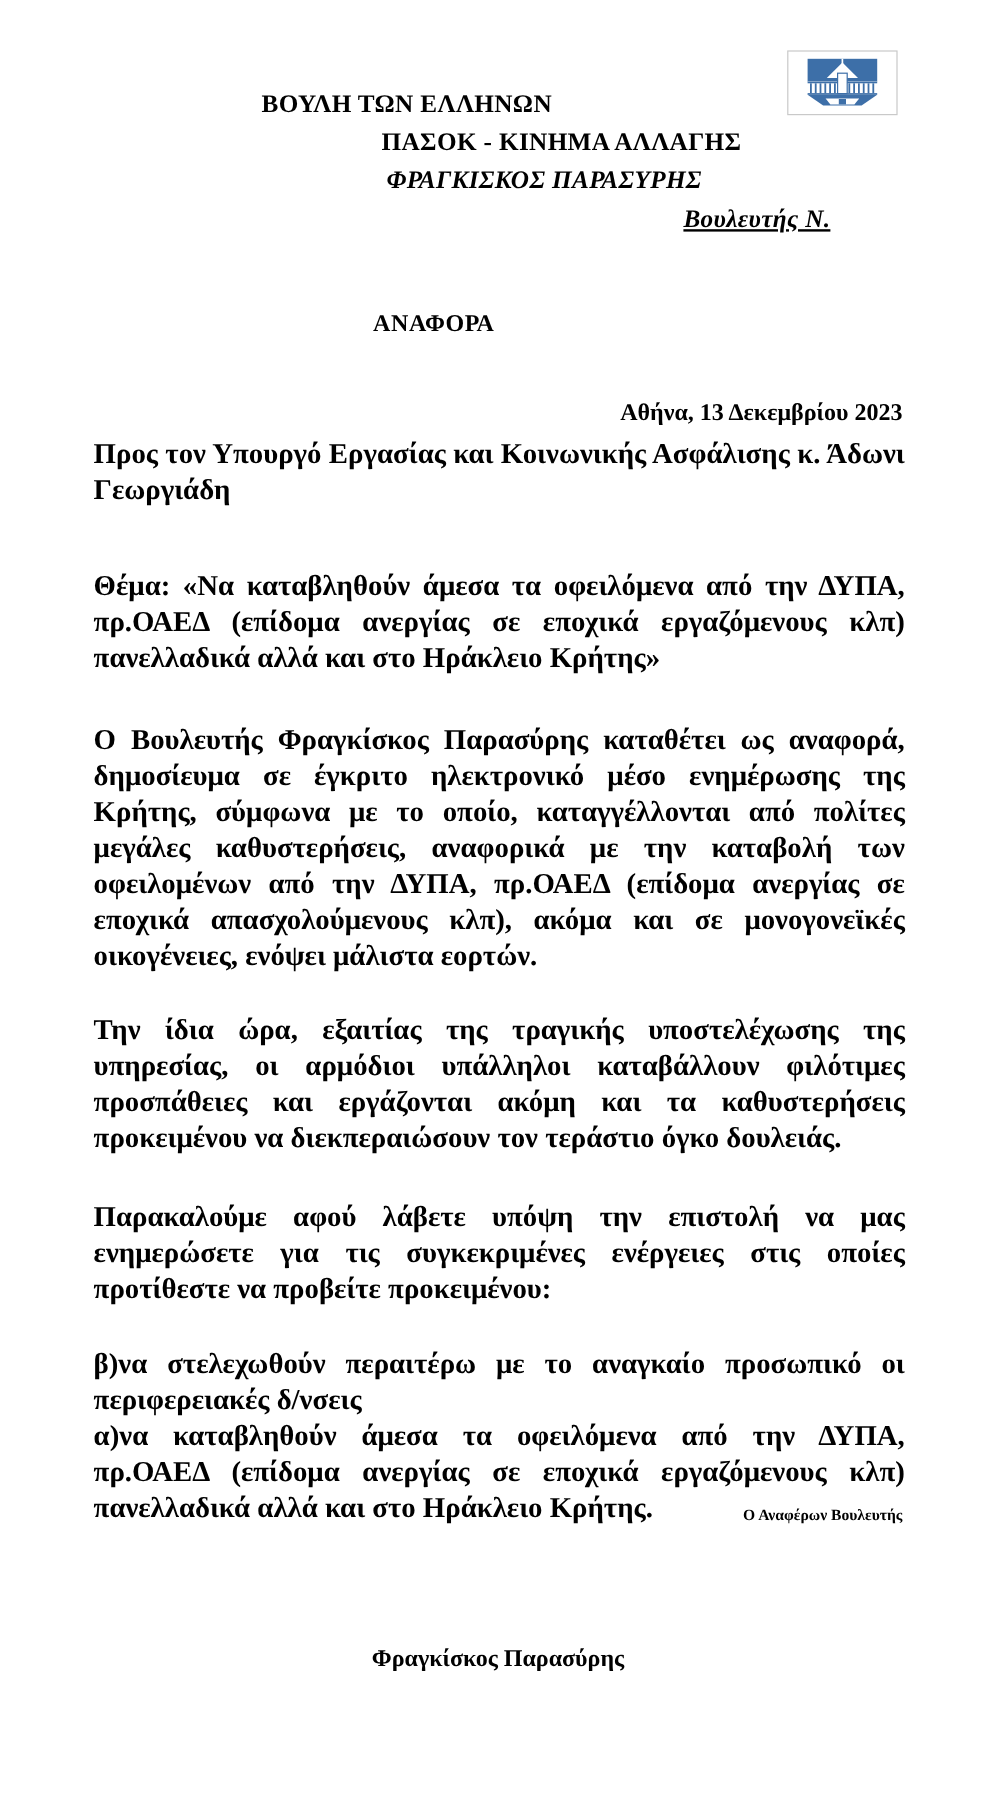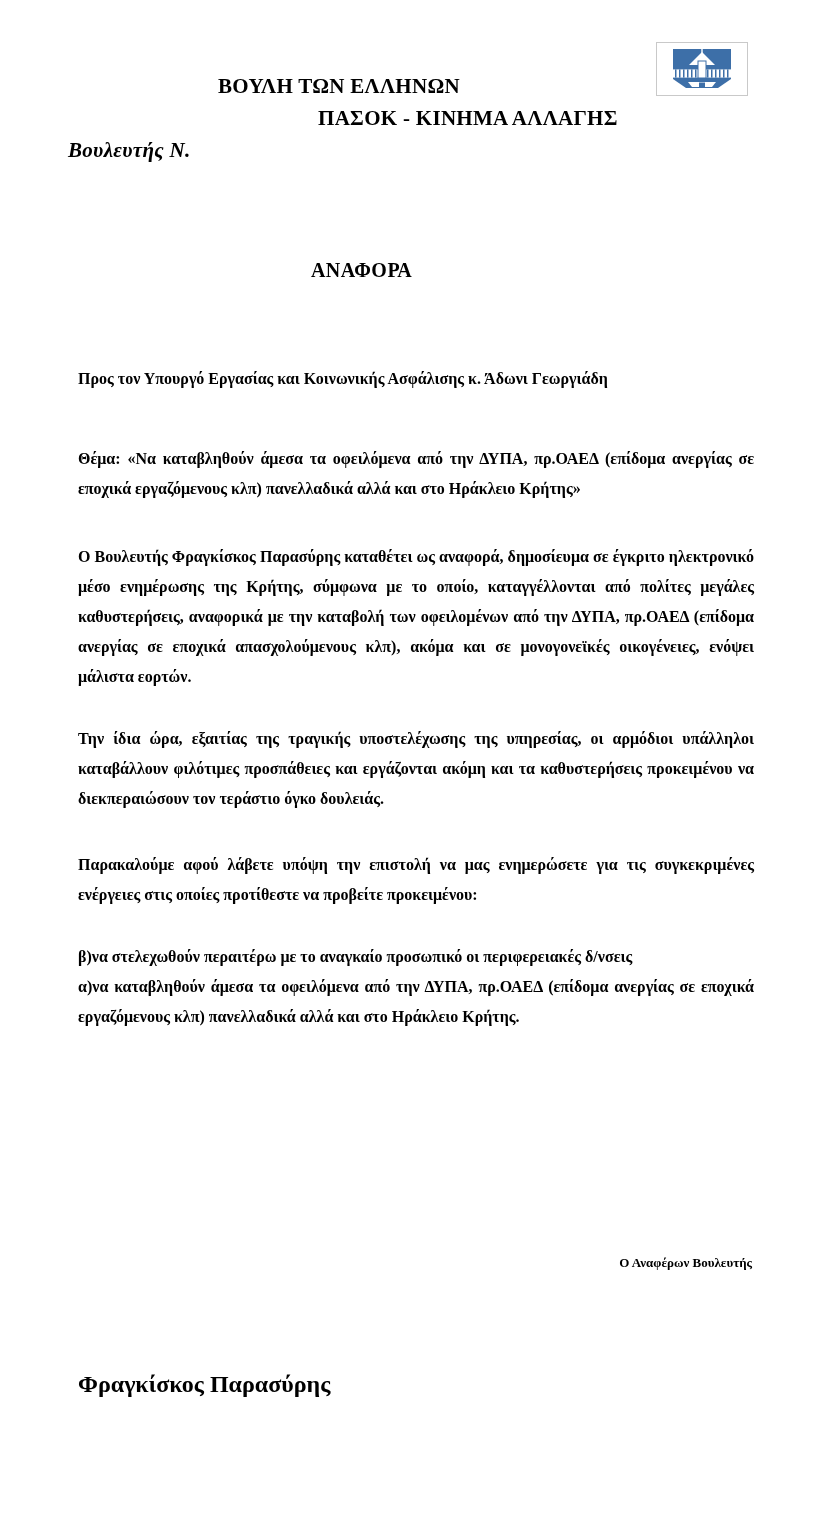--- a/index.html
+++ b/index.html
@@ -43,22 +43,24 @@
     letter-spacing: 0.3px;
     white-space: nowrap;
   }
   .hdr-line-1 { padding-left: 150px; }
   .hdr-line-2 { padding-left: 250px; }
   .hdr-line-3 {
     padding-left: 254px;
     font-style: italic;
   }
   .hdr-line-4 {
+    text-align: right;
     font-style: italic;
     padding-right: 50px;
+    text-decoration: underline;
   }
   .hdr-line-5 {
     font-style: italic;
     padding-left: 0px;
     margin-top: 2px;
   }
 
   
   .logo-box {
     position: absolute;
@@ -102,21 +104,21 @@
   
   .body-block {
     position: absolute;
     left: 78px;
     top: 364px;
     width: 676px;
   }
 
   .para {
     font-weight: bold;
-    font-size: 16px;
+    font-size: 24px;
     line-height: 30px;
     text-align: justify;
     text-justify: inter-word;
     margin: 0 0 30px 0;
   }
   .para:last-child { margin-bottom: 0; }
 
   .para-recipient { margin-bottom: 50px; }
   .para-subject   { margin-bottom: 38px; }
   .para-b1        { margin-bottom: 32px; }
@@ -134,34 +136,35 @@
     text-align: right;
     font-weight: bold;
     font-size: 13px;
     padding-right: 2px;
   }
   .sign-name {
     position: absolute;
     left: 78px;
     top: 1371px;
     width: 674px;
-    text-align: left;
-    font-weight: bold;
-    font-size: 24px;
+    text-align: center;
+    font-weight: bold;
+    font-size: 20px;
     padding-right: 2px;
   }
 </style>
 </head>
 <body>
 
 <div class="page">
 
   <div class="header-block">
     <div class="hdr-line hdr-line-1">ΒΟΥΛΗ ΤΩΝ ΕΛΛΗΝΩΝ</div>
     <div class="hdr-line hdr-line-2">ΠΑΣΟΚ - ΚΙΝΗΜΑ ΑΛΛΑΓΗΣ</div>
+    <div class="hdr-line hdr-line-3">ΦΡΑΓΚΙΣΚΟΣ ΠΑΡΑΣΥΡΗΣ</div>
     <div class="hdr-line hdr-line-4">Βουλευτής Ν.</div>
   </div>
 
   <div class="logo-box">
     <svg width="62" height="42" viewBox="0 0 62 42">
 
       <rect x="2" y="1" width="58" height="19" fill="#3d6fa8"></rect>
 
       <polygon points="31,4 44,17 18,17" fill="#ffffff"></polygon>
 
@@ -193,20 +196,21 @@
       <polygon points="2,31 60,31 47,40 15,40" fill="#3d6fa8"></polygon>
       <polygon points="17,34 45,34 41,39 21,39" fill="#ffffff"></polygon>
       <rect x="28" y="34.5" width="6" height="4.5" fill="#3d6fa8"></rect>
     </svg>
   </div>
 
   <div class="doc-title">
     <span class="inner">ΑΝΑΦΟΡΑ</span>
   </div>
 
+  <div class="date-line">Αθήνα, 13 Δεκεμβρίου 2023</div>
 
   <div class="body-block">
 
     <p class="para para-recipient">Προς τον Υπουργό Εργασίας και Κοινωνικής Ασφάλισης κ. Άδωνι Γεωργιάδη</p>
 
     <p class="para para-subject">Θέμα: «Να καταβληθούν άμεσα τα οφειλόμενα από την ΔΥΠΑ, πρ.ΟΑΕΔ (επίδομα ανεργίας σε εποχικά εργαζόμενους κλπ) πανελλαδικά αλλά και στο Ηράκλειο Κρήτης»</p>
 
     <p class="para para-b1">Ο Βουλευτής Φραγκίσκος Παρασύρης καταθέτει ως αναφορά, δημοσίευμα σε έγκριτο ηλεκτρονικό μέσο ενημέρωσης της Κρήτης, σύμφωνα με το οποίο, καταγγέλλονται από πολίτες μεγάλες καθυστερήσεις, αναφορικά με την καταβολή των οφειλομένων από την ΔΥΠΑ, πρ.ΟΑΕΔ (επίδομα ανεργίας σε εποχικά απασχολούμενους κλπ), ακόμα και σε μονογονεϊκές οικογένειες, ενόψει μάλιστα εορτών.</p>
 
     <p class="para para-b2">Την ίδια ώρα, εξαιτίας της τραγικής υποστελέχωσης της υπηρεσίας, οι  αρμόδιοι υπάλληλοι καταβάλλουν φιλότιμες προσπάθειες και εργάζονται ακόμη και τα καθυστερήσεις προκειμένου να διεκπεραιώσουν τον τεράστιο όγκο δουλειάς.</p>

